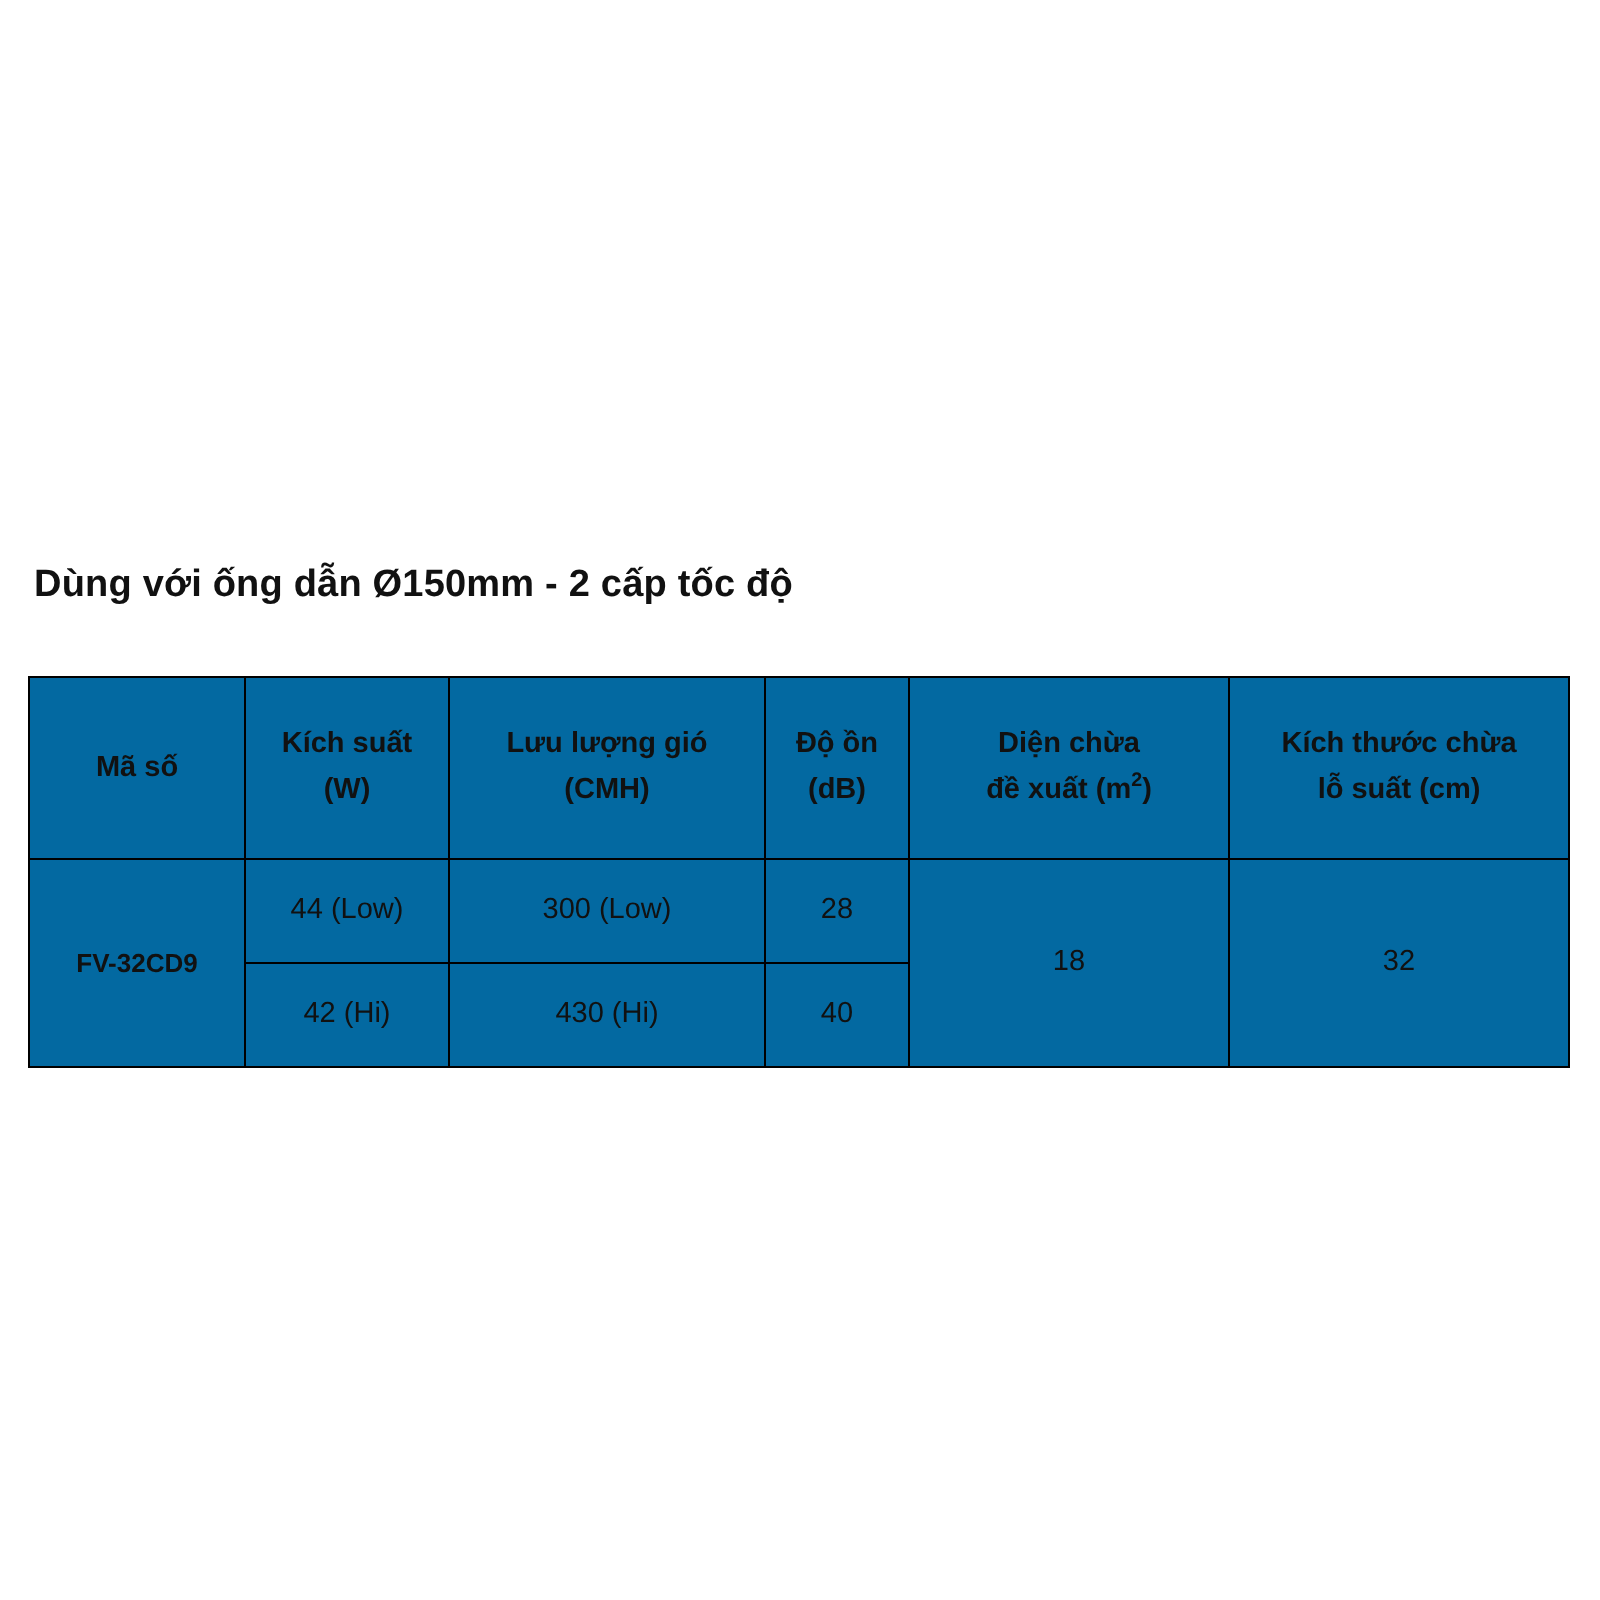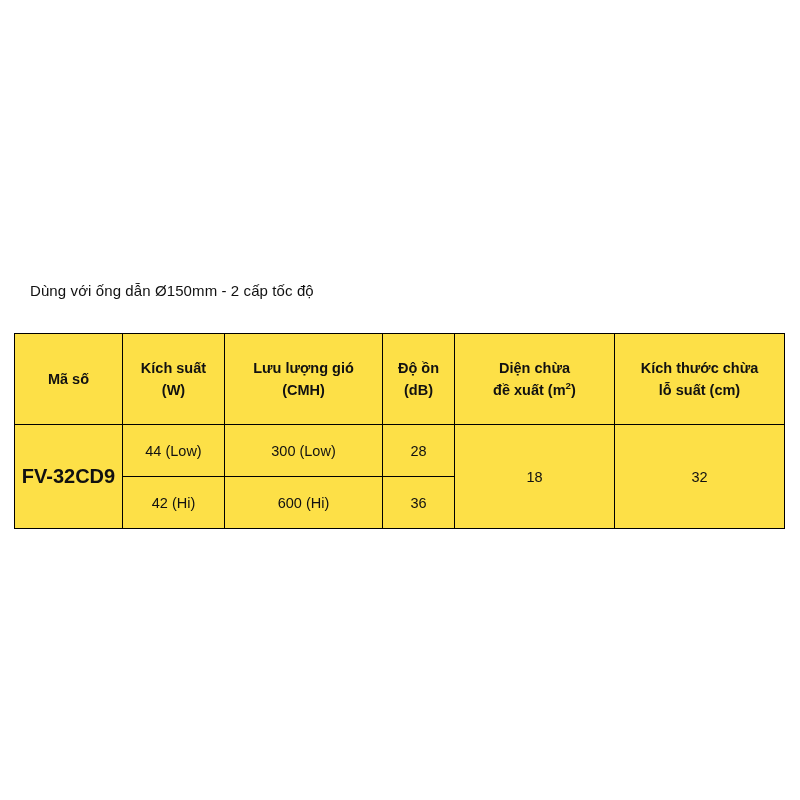--- a/index.html
+++ b/index.html
@@ -15,32 +15,32 @@
     position: relative;
     overflow: hidden;
   }
   #sheet {
     position: absolute;
     left: 14px;
     top: 282px;
     width: 772px;
   }
   #spec-title {
-    font-size: 15px;
-    font-weight: normal;
+    font-size: 19px;
+    font-weight: bold;
     color: #111111;
     letter-spacing: 0.1px;
-    margin: 0 0 12px 16px;
+    margin: 0 0 12px 3px;
     line-height: 1.2;
   }
   table.spec {
     border-collapse: collapse;
     width: 628px;
     table-layout: fixed;
-    background: #fde047;
+    background: #0369a1;
     margin-top: 33px;
   }
   table.spec th, table.spec td {
     border: 1px solid #000000;
     text-align: center;
     vertical-align: middle;
     font-size: 14.5px;
     color: #111111;
     padding: 0;
   }
@@ -53,21 +53,21 @@
   table.spec thead th .hline {
     display: block;
   }
   table.spec tbody td {
     font-weight: normal;
     height: 47px;
     padding: 2px 6px;
   }
   table.spec tbody td.model {
     font-weight: bold;
-    font-size: 20px;
+    font-size: 13px;
   }
   sup {
     font-size: 0.68em;
     vertical-align: super;
     line-height: 0;
   }
   .col-model   { width: 108px; }
   .col-power   { width: 102px; }
   .col-flow    { width: 158px; }
   .col-noise   { width: 72px; }
@@ -121,19 +121,19 @@
       <tr>
         <td class="model" rowspan="2">FV-32CD9</td>
         <td>44 (Low)</td>
         <td>300 (Low)</td>
         <td>28</td>
         <td rowspan="2">18</td>
         <td rowspan="2">32</td>
       </tr>
       <tr>
         <td>42 (Hi)</td>
-        <td>600 (Hi)</td>
-        <td>36</td>
+        <td>430 (Hi)</td>
+        <td>40</td>
       </tr>
     </tbody>
   </table>
 
 </div>
 
 </body></html>

